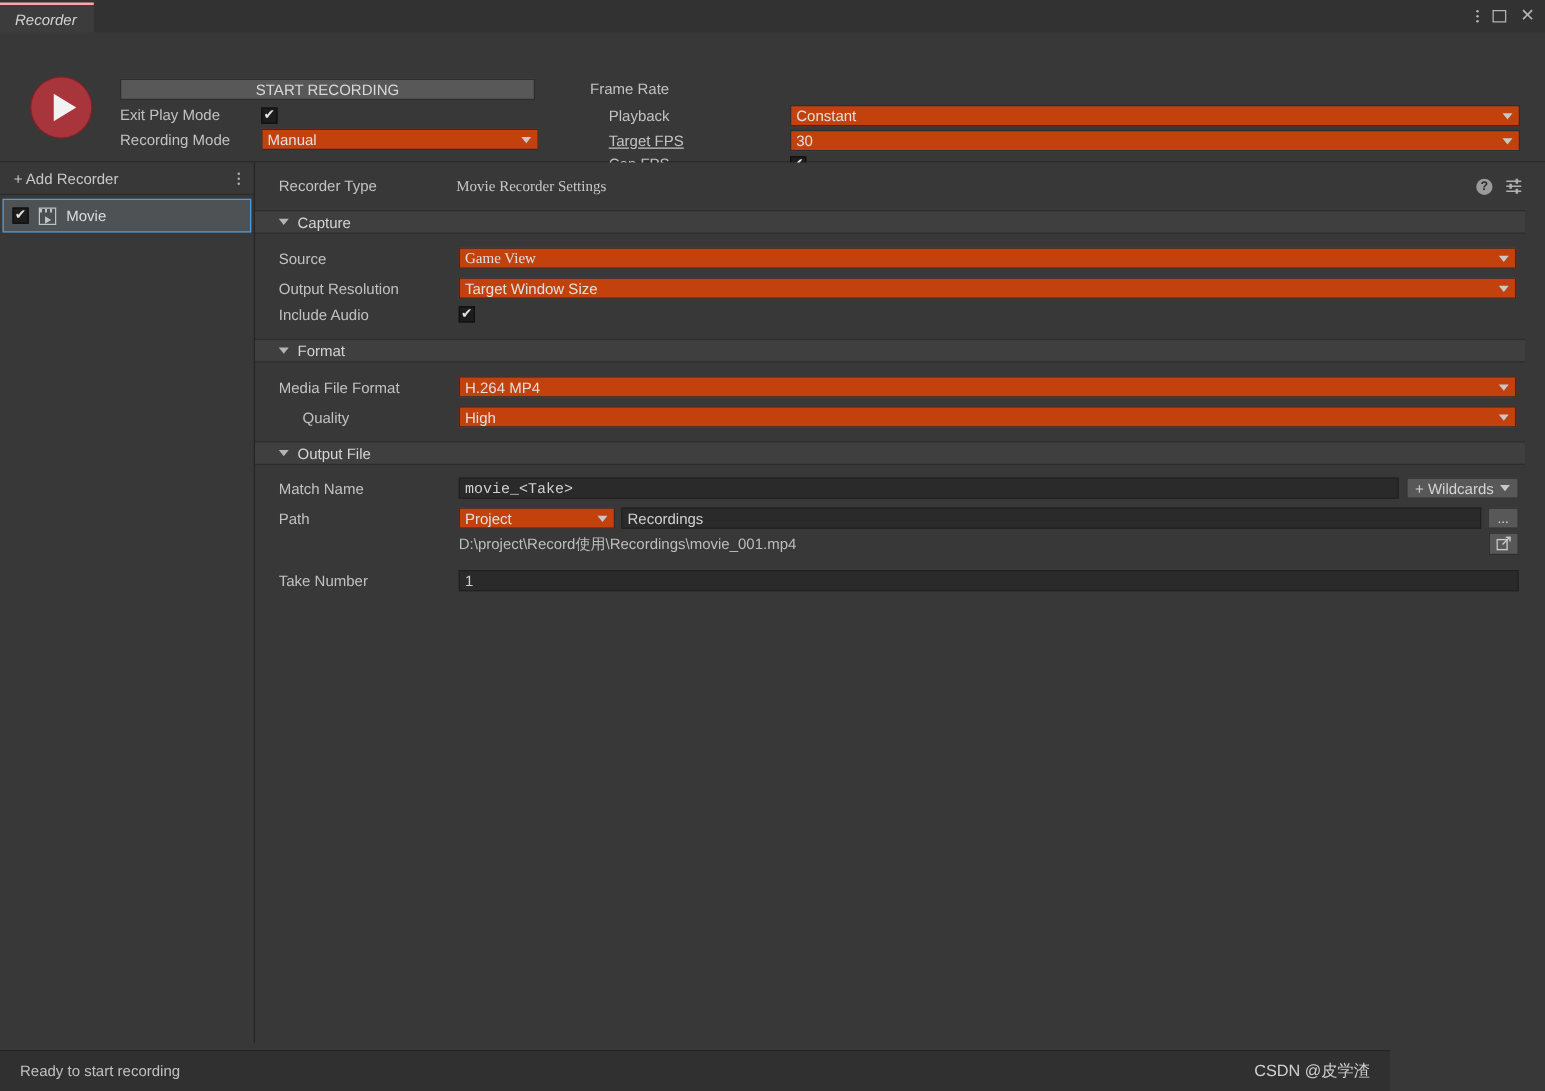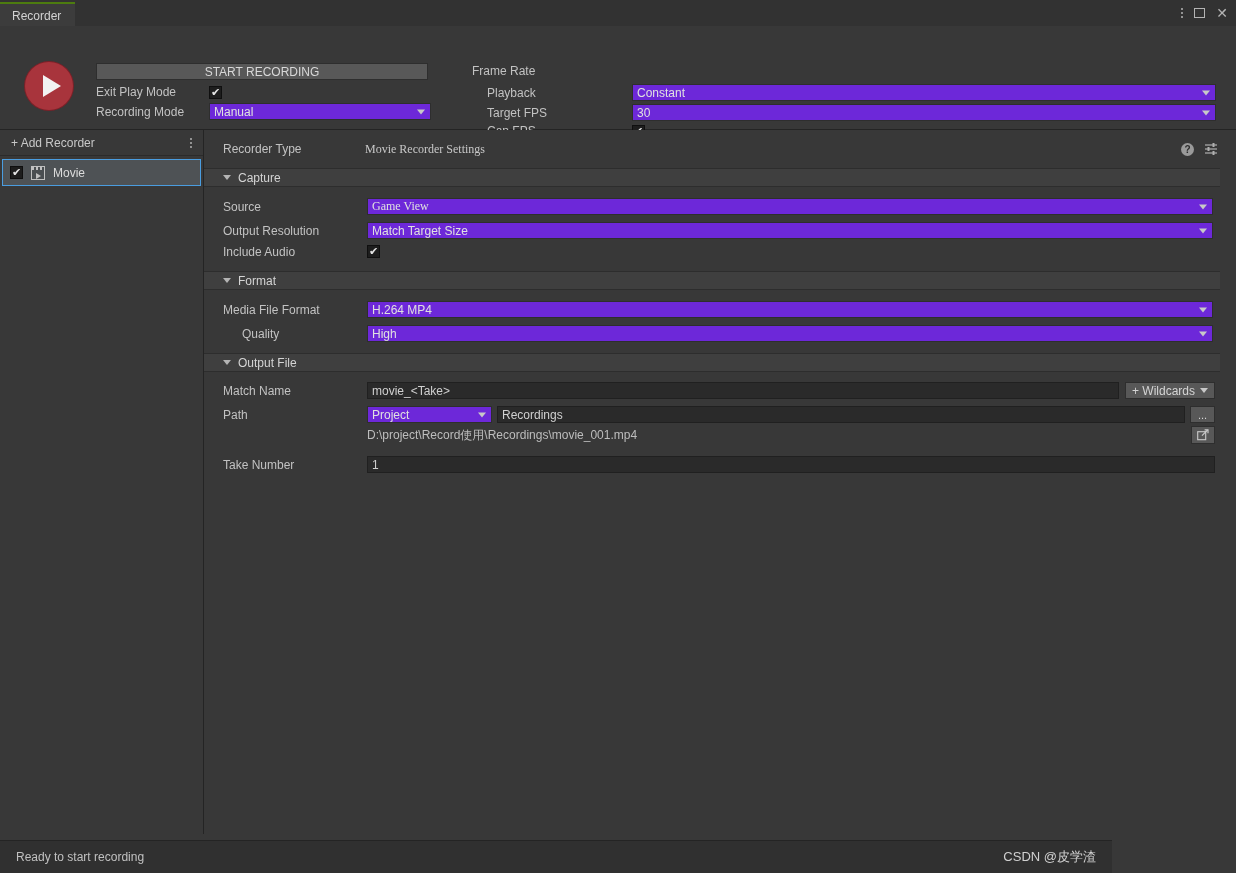--- a/index.html
+++ b/index.html
@@ -21,27 +21,28 @@
     background: #323232;
     position: relative;
     display: flex;
     align-items: flex-end;
   }
   .tab {
     height: 25px;
     min-width: 70px;
     padding: 0 14px 0 12px;
     background: #3c3c3c;
-    border-top: 2px solid #4d7c0f;
+    border-top: 2px solid #fca5a5;
     display: flex;
     align-items: center;
     font-size: 12px;
     color: #d2d2d2;
     position: relative;
     top: 1px;
+    font-style: italic;
   }
   .titlebar-actions {
     position: absolute;
     right: 8px;
     top: 0;
     height: 26px;
     display: flex;
     align-items: center;
     gap: 11px;
   }
@@ -89,21 +90,21 @@
 
   .chk {
     width: 13px; height: 13px;
     background: #1d1d1d;
     border: 1px solid #0f0f0f;
     display: flex; align-items: center; justify-content: center;
     color: #e4e4e4; font-size: 11px; line-height: 1;
   }
   .dd {
     height: 17px;
-    background: #6d28d9;
+    background: #c2410c;
     border: 1px solid #2e2e2e;
     color: #e0e0e0;
     font-size: 12px;
     display: flex; align-items: center;
     padding: 0 4px;
     position: relative;
   }
   .dd .arw {
     position: absolute; right: 5px; top: 50%;
     transform: translateY(-50%);
@@ -313,21 +314,21 @@
 
   <div class="row-abs" style="left:487px; top:58px;">
     <span class="lbl" style="width:145px;">Playback</span>
     <span class="dd" style="width:584px;">
       <span>Constant</span>
       <span class="arw"></span>
     </span>
   </div>
 
   <div class="row-abs" style="left:487px; top:78px;">
-    <span class="lbl" style="width:145px;">Target FPS</span>
+    <span class="lbl" style="width:145px;text-decoration:underline;">Target FPS</span>
     <span class="dd" style="width:584px;">
       <span>30</span>
       <span class="arw"></span>
     </span>
   </div>
 
   <div class="row-abs" style="left:487px; top:98px;">
     <span class="lbl" style="width:145px;">Cap FPS</span>
     <span class="chk">✔</span>
   </div>
@@ -385,21 +386,21 @@
         <span>Game View</span>
         <span class="arw"></span>
       </span>
         </span>
     </div>
 
     <div class="frow" style="margin-top:3px;">
       <span class="fname">Output Resolution</span>
       <span class="field">
           <span class="dd" style="width:100%;">
-        <span>Match Target Size</span>
+        <span>Target Window Size</span>
         <span class="arw"></span>
       </span>
         </span>
     </div>
 
     <div class="frow" style="margin-top:0;">
       <span class="fname">Include Audio</span>
       <span class="chk">✔</span>
     </div>
 
@@ -437,21 +438,21 @@
     <div class="section-hd">
       <span class="caret"></span>
       <span>Output File</span>
     </div>
 
     <div style="height:8px;"></div>
 
     <div class="frow">
       <span class="fname">Match Name</span>
       <span class="field" style="display:flex;align-items:center;gap:6px;margin-right:21px;">
-        <span class="txt" style="flex:1;">
+        <span class="txt" style="flex:1;font-family:Liberation Mono, monospace;">
           <span>movie_&lt;Take&gt;</span>
         </span>
         <span class="btn-sm wild">
           <span>+ Wildcards</span>
           <span style="width:0;height:0;border-left:4px solid transparent;border-right:4px solid transparent;border-top:5px solid #c8c8c8;"></span>
         </span>
       </span>
     </div>
 
     <div class="frow" style="margin-top:3px;">

